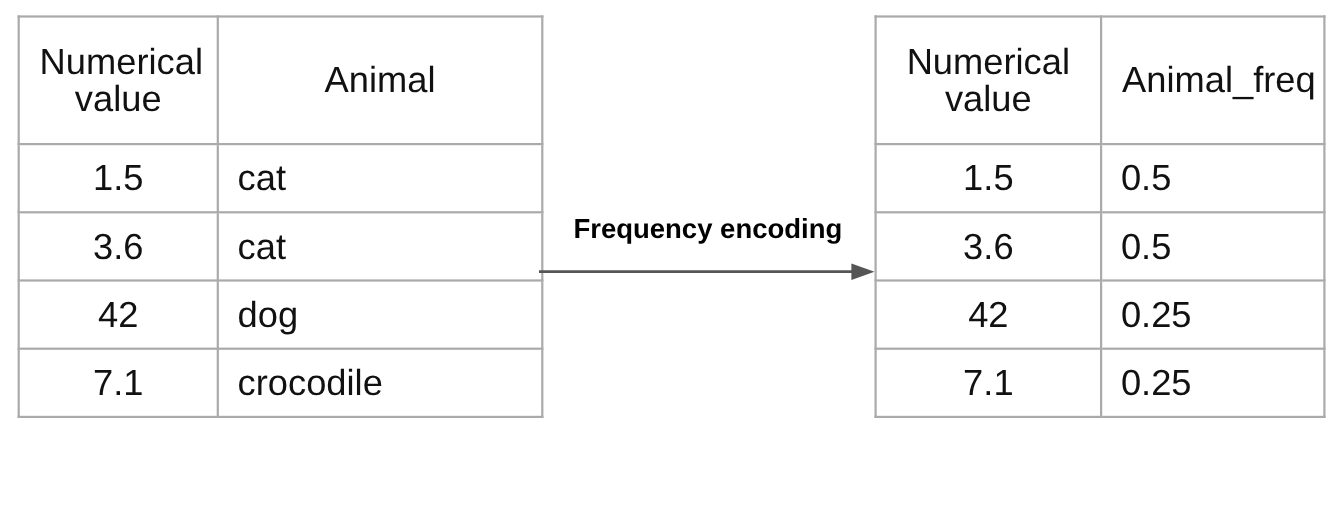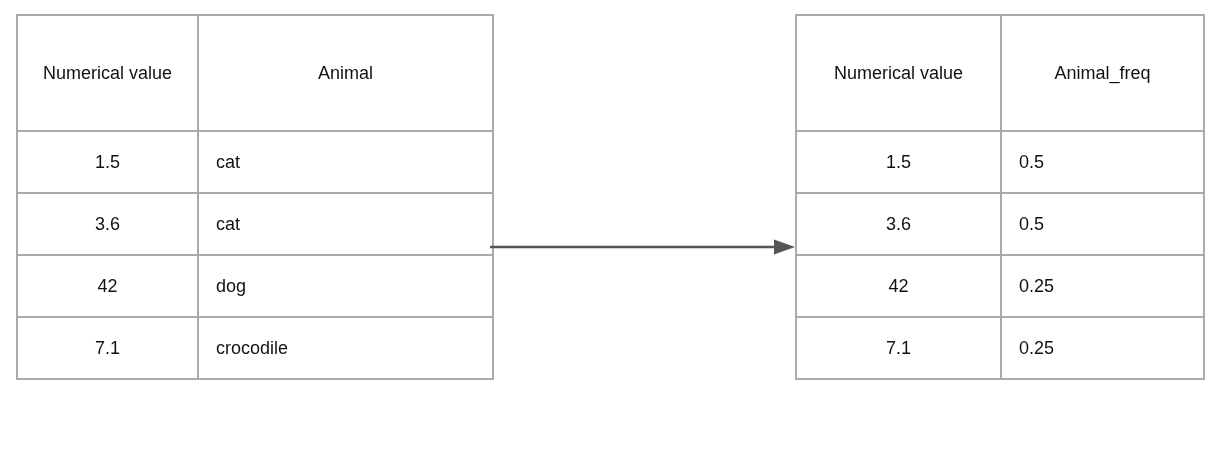--- a/index.html
+++ b/index.html
@@ -18,21 +18,21 @@
     width: 1222px;
     height: 462px;
     background: var(--bg);
     overflow: hidden;
     color: var(--text);
   }
   table.data-table {
     position: absolute;
     border-collapse: collapse;
     table-layout: fixed;
-    font-size: 18px;
+    font-size: 33px;
     color: var(--text);
   }
   table.data-table td, table.data-table th {
     border: 2px solid var(--border);
     font-weight: normal;
     vertical-align: middle;
     background: var(--bg);
   }
   .header-row { height: 116px; }
   .data-row   { height: 62px; }
@@ -101,20 +101,21 @@
       <td class="num-cell">42</td>
       <td class="text-cell">dog</td>
     </tr>
     <tr class="data-row">
       <td class="num-cell">7.1</td>
       <td class="text-cell">crocodile</td>
     </tr>
   </tbody>
     </table>
 
+  <div class="transform-label">Frequency encoding</div>
 
   <svg class="arrow-svg" viewBox="0 0 306 22" xmlns="http://www.w3.org/2000/svg">
     <line x1="0" y1="11" x2="285" y2="11" stroke="#555555" stroke-width="2.5"></line>
     <polygon points="284,3.5 305,11 284,18.5" fill="#555555"></polygon>
   </svg>
 
   <table class="data-table" id="right-table">
     <colgroup>
         <col class="c1">
         <col class="c2">

